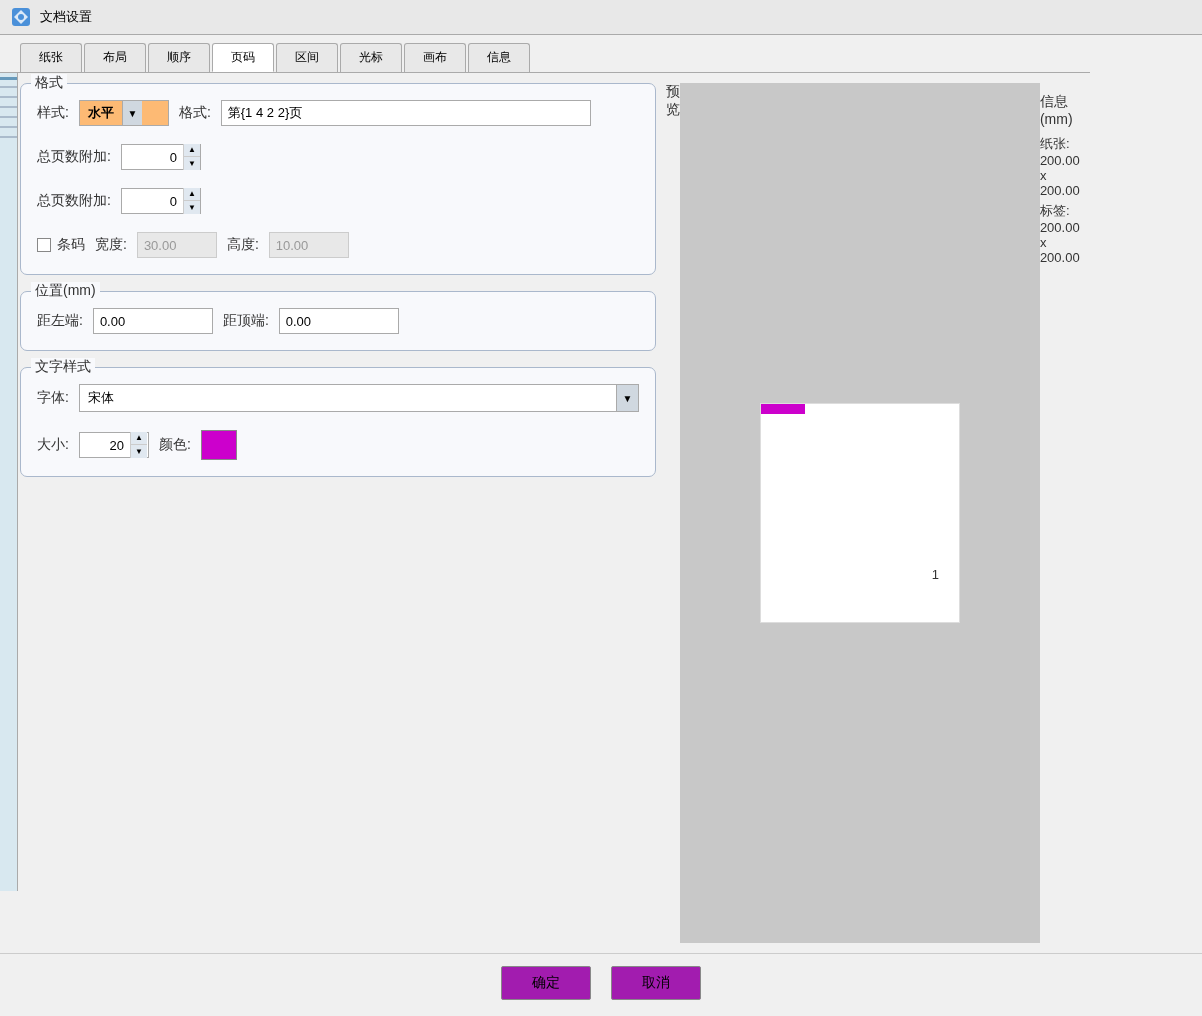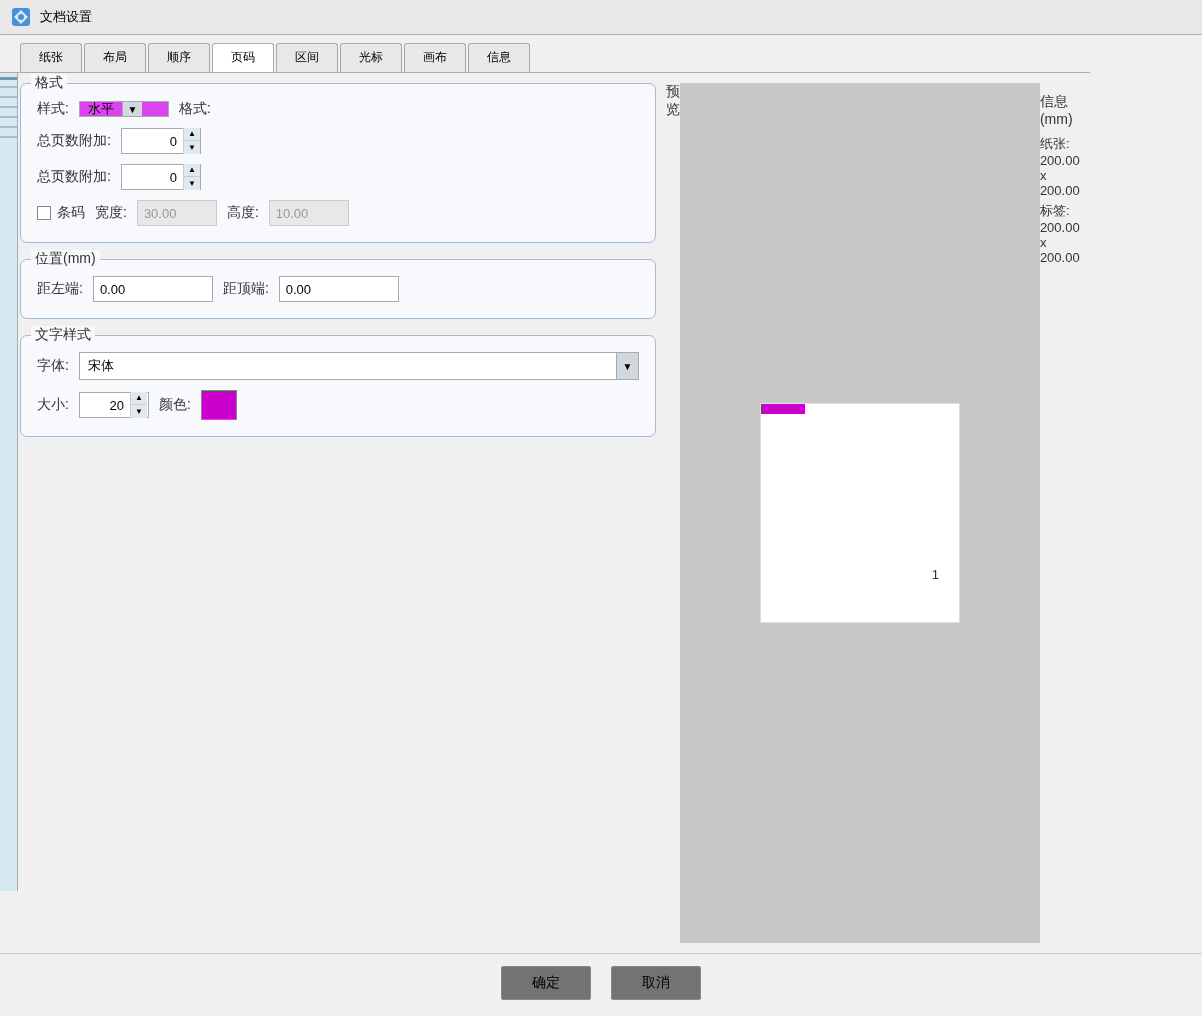--- a/index.html
+++ b/index.html
@@ -109,21 +109,21 @@
       left: 10px;
       background: #f8f9fc;
       padding: 0 4px;
       font-size: 14px;
       color: #333;
     }
     .form-row {
       display: flex;
       align-items: center;
       gap: 10px;
-      margin-bottom: 10px;
+      margin-bottom: 18px;
     }
     .form-row:last-child { margin-bottom: 0; }
     .label {
       color: #333;
       white-space: nowrap;
     }
     .input-text {
       border: 1px solid #aaa;
       padding: 3px 6px;
       background: #fff;
@@ -132,23 +132,24 @@
     }
     .input-disabled {
       background: #e8e8e8;
       color: #999;
       border: 1px solid #ccc;
     }
     .dropdown-btn {
       display: flex;
       align-items: center;
       border: 1px solid #aaa;
-      background: #d946ef;
-      height: 16px;
-      cursor: pointer;
+      background: #fdba74;
+      height: 26px;
+      cursor: pointer;
+      font-weight: bold;
     }
     .dropdown-label {
       padding: 0 8px;
       font-size: 13px;
     }
     .dropdown-arrow {
       width: 20px;
       height: 100%;
       background: #d0d8e0;
       display: flex;
@@ -265,21 +266,21 @@
       display: flex;
       justify-content: center;
       gap: 20px;
       padding: 12px 0 16px 0;
       background: #f0f0f0;
       border-top: 1px solid #ccc;
     }
     .dialog-btn {
       width: 90px;
       height: 34px;
-      background: #737373;
+      background: #a21caf;
       border: 1px solid #888;
       cursor: pointer;
       font-size: 14px;
       border-radius: 2px;
     }
     
     .font-dropdown {
       display: flex;
       align-items: center;
       border: 1px solid #aaa;
@@ -356,20 +357,21 @@
           <div class="section-box">
             <span class="section-legend">格式</span>
 
             <div class="form-row">
               <span class="label">样式:</span>
               <div class="dropdown-btn" style="width:90px;">
                 <span class="dropdown-label">水平</span>
                 <div class="dropdown-arrow">▼</div>
               </div>
               <span class="label">格式:</span>
+              <input type="text" class="input-text" style="width: 370px;" value="第{1 4 2 2}页">
             </div>
 
             <div class="form-row">
               <span class="label">总页数附加:</span>
               <div class="spinner-input" style="width:80px;">
                 <input type="text" class="spinner-value" value="0" style="">
                 <div class="spinner-btns">
                   <button class="spinner-btn">▲</button>
                   <button class="spinner-btn">▼</button>
                 </div>

